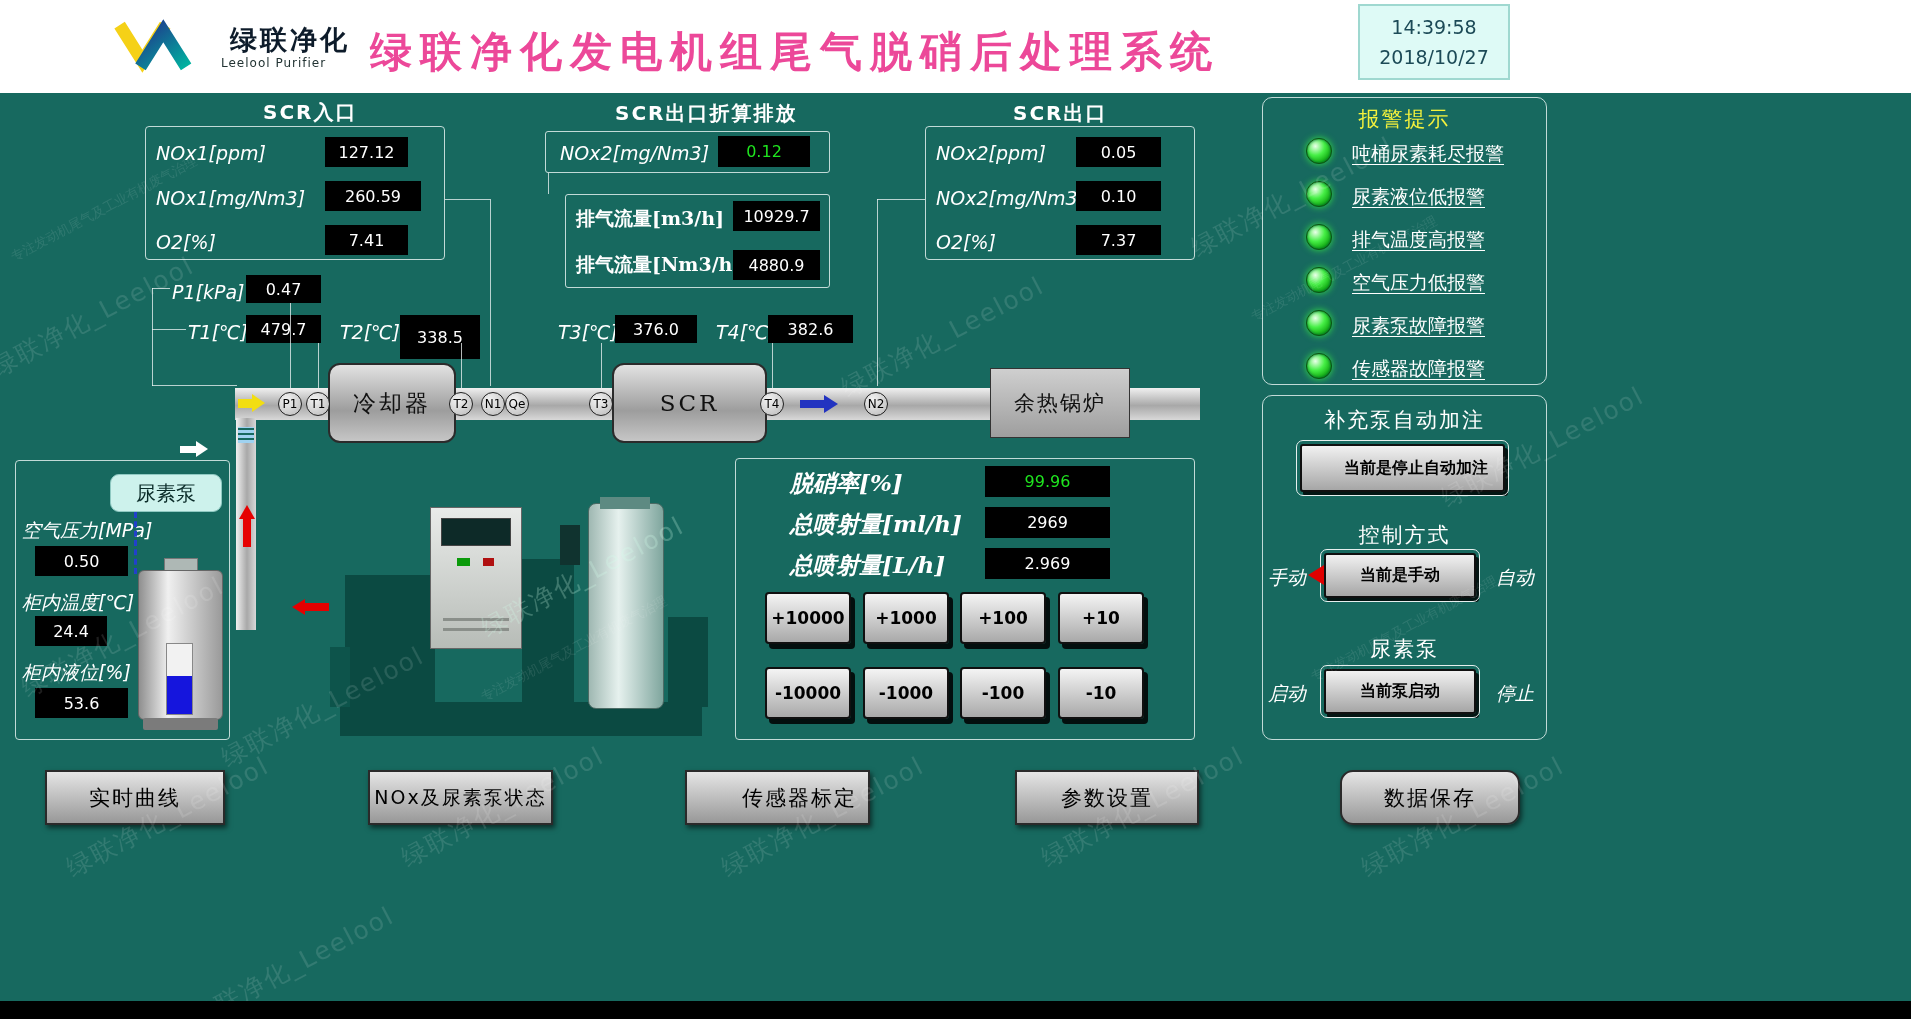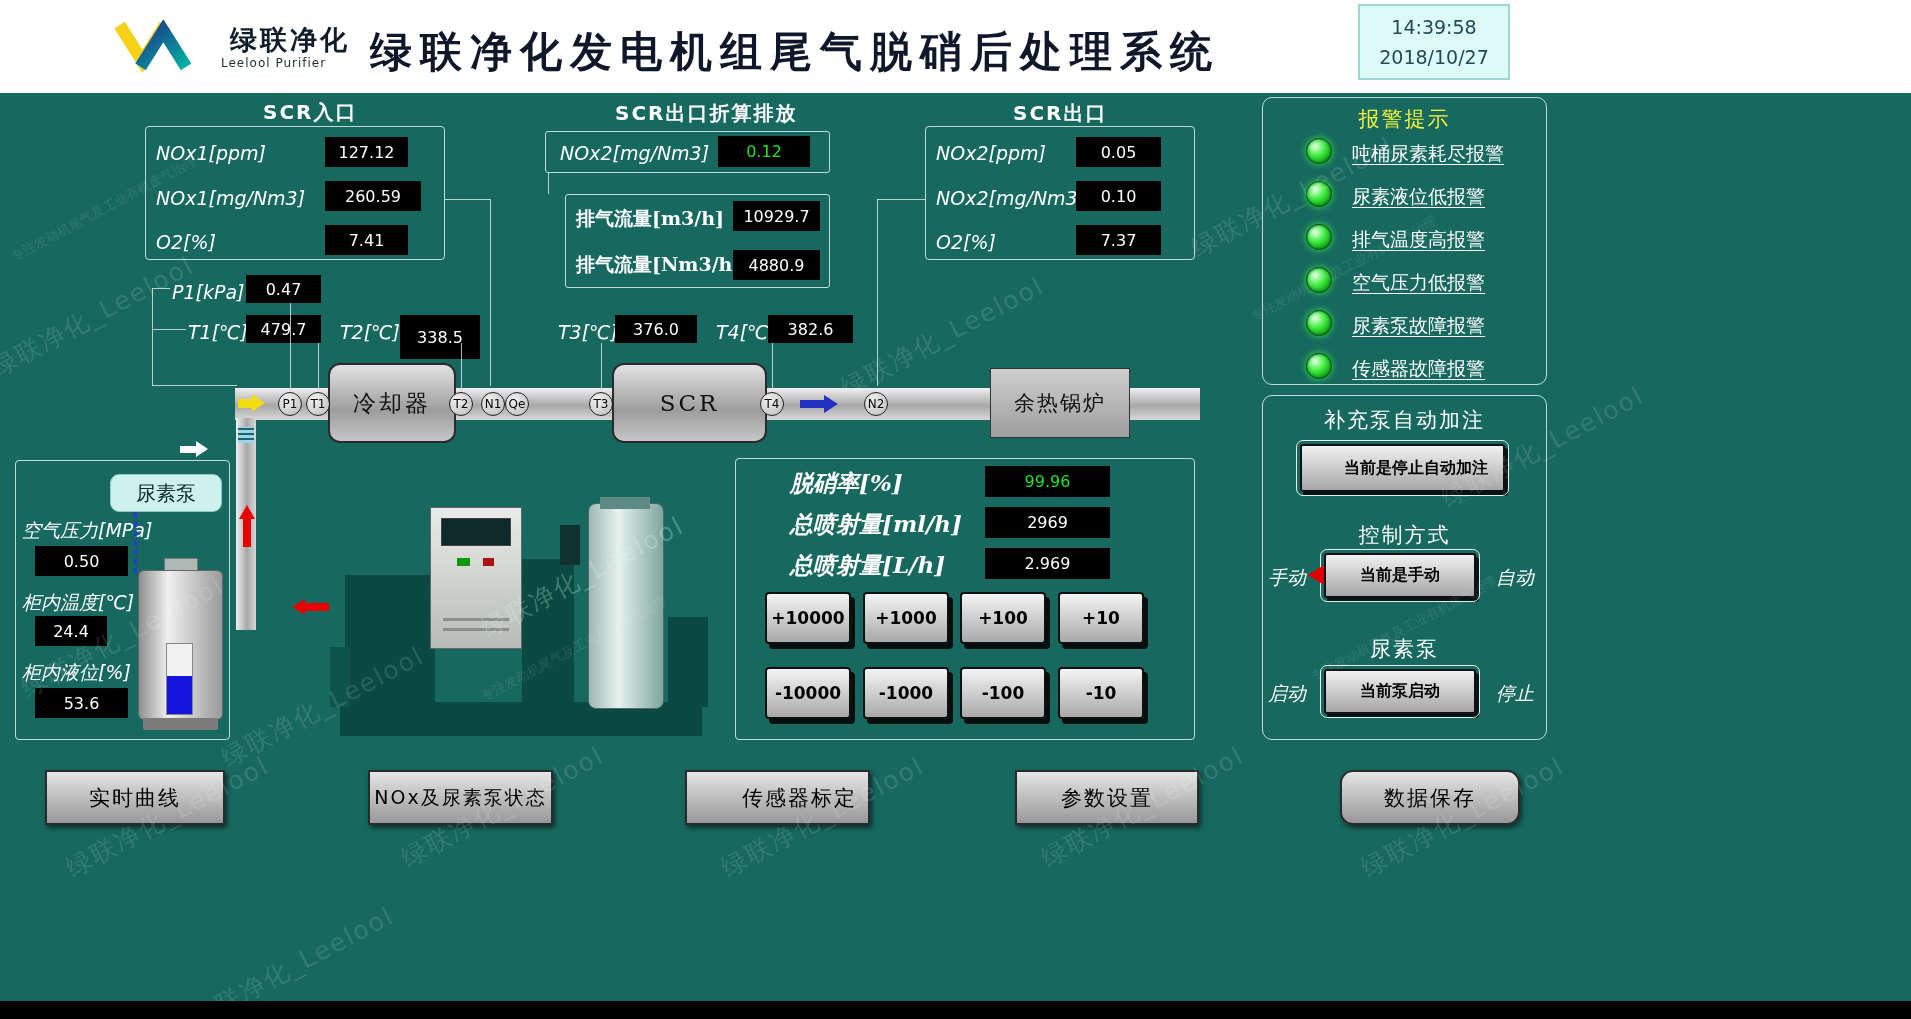--- a/index.html
+++ b/index.html
@@ -3,21 +3,21 @@
 <meta charset="utf-8">
 <style>
   * { margin:0; padding:0; box-sizing:border-box; }
   html,body { width:1911px; height:1019px; overflow:hidden; background:#000; }
   body { font-family:"DejaVu Sans","Liberation Sans",sans-serif; }
   .root { position:relative; width:1911px; height:1019px; background:#17695f; }
   .abs { position:absolute; }
 
   
   .header { position:absolute; left:0; top:0; width:1911px; height:93px; background:#ffffff; }
-  .main-title { font-family:"DejaVu Serif","Liberation Serif",serif; font-weight:bold; font-size:42px; letter-spacing:8px; color:#0f172a; white-space:nowrap; }
+  .main-title { font-family:"DejaVu Serif","Liberation Serif",serif; font-weight:bold; font-size:42px; letter-spacing:8px; color:#ec4899; white-space:nowrap; }
   .logo-brand { font-family:"DejaVu Serif","Liberation Serif",serif; font-weight:bold; font-size:27px; color:#0d1b2a; letter-spacing:3px;margin-left:12px; }
   .logo-sub { font-size:12px; color:#233; letter-spacing:1px; }
   .clock-box { position:absolute; left:1358px; top:4px; width:152px; height:76px; background:#defaf6; border:2px solid #9fd8d0; display:flex; flex-direction:column; align-items:center; justify-content:center; gap:8px; }
   .clock-box div { color:#1c4a57; font-size:19px; }
 
   
   .lbl { color:#ffffff; font-size:19px; white-space:nowrap;font-style:italic; }
   .cnlabel { font-family:"DejaVu Serif","Liberation Serif",serif; font-weight:bold; color:#fff; white-space:nowrap; }
   .vbox { background:#000; color:#fff; display:flex; align-items:center; justify-content:center; font-size:16px; }
   .vgreen { color:#1fe41f; }

